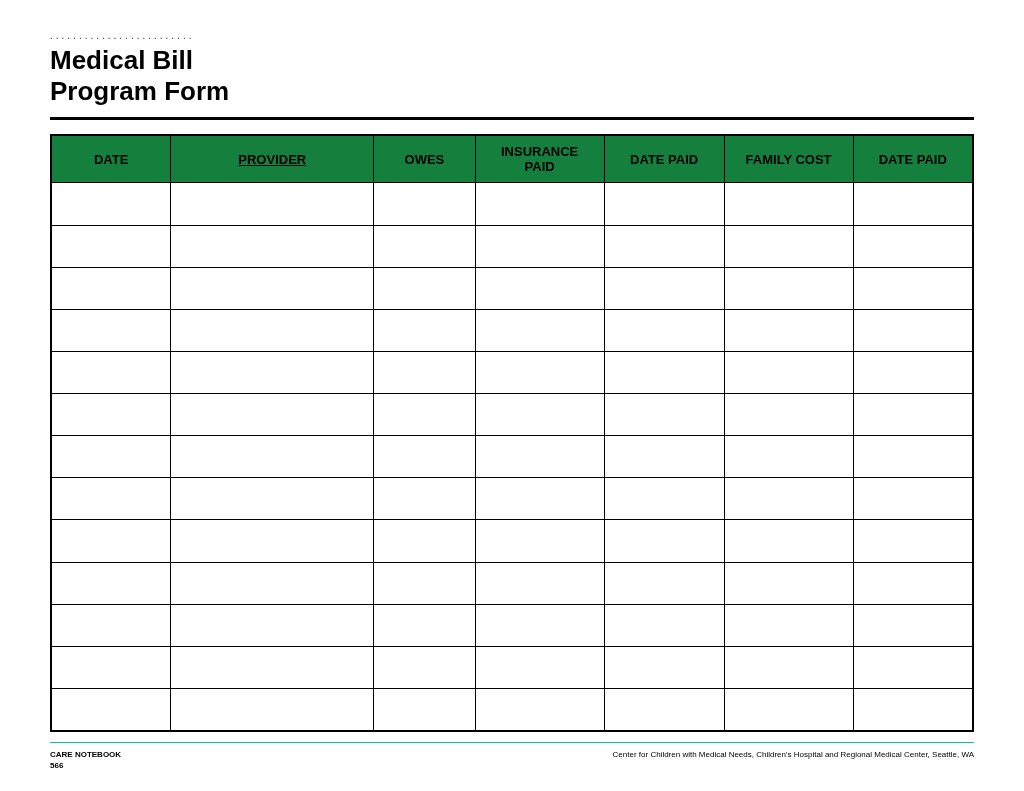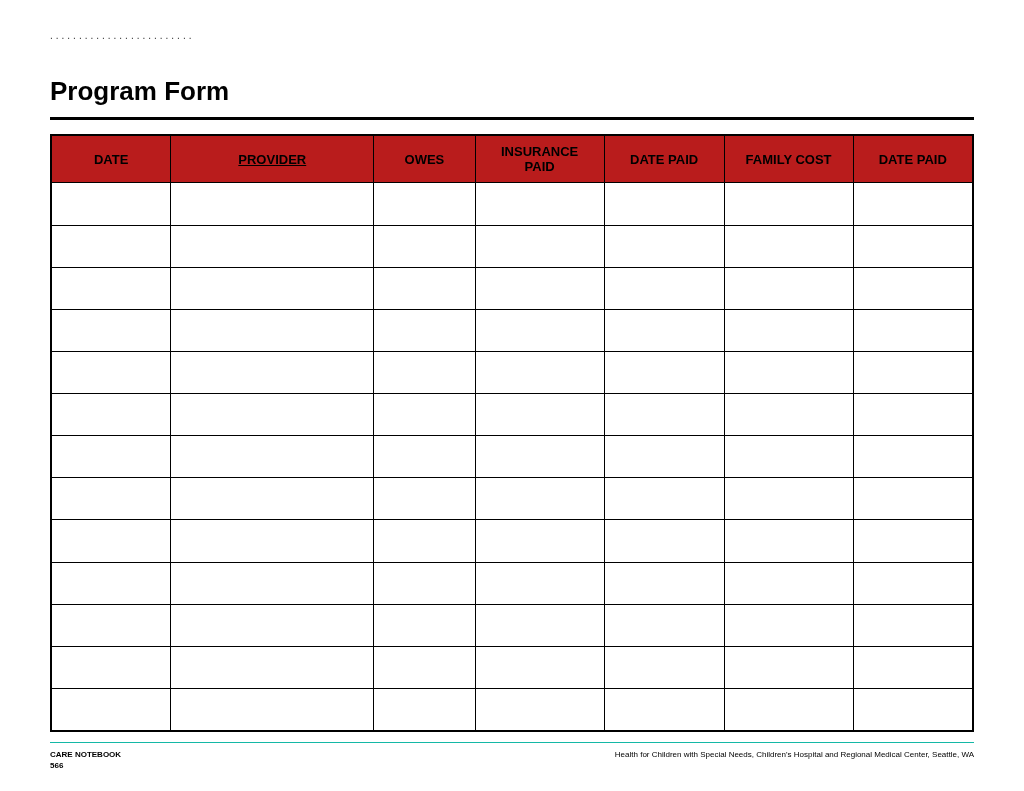--- a/index.html
+++ b/index.html
@@ -54,21 +54,21 @@
       border: 2px solid #000;
       flex: 1;
     }
 
     .tracking-table th {
       border: 1px solid #000;
       text-align: center;
       font-weight: bold;
       font-size: 13px;
       padding: 8px 4px;
-      background: #b91c1c;
+      background: #15803d;
       vertical-align: middle;
       font-family: Arial, Helvetica, sans-serif;
     }
 
     .tracking-table td {
       border: 1px solid #000;
       height: 38px;
       background: #fff;
     }
 
@@ -105,21 +105,21 @@
       text-align: right;
       max-width: 500px;
     }
   </style>
 </head>
 <body>
 
 <div class="page-container">
   <div class="dots-row">.........................</div>
   <div class="page-title">
-    <br>
+    <span>Medical Bill</span><br>
     <span>Program Form</span>
   </div>
   <hr class="thick-rule">
 
   <table class="tracking-table">
     <thead>
       <tr>
         <th class="col-date">DATE</th>
         <th class="col-provider">PROVIDER</th>
         <th class="col-cost">OWES</th>
@@ -249,16 +249,16 @@
         </tr>
       </tbody>
   </table>
 
   <div class="footer">
     <div class="footer-left">
       <div>CARE NOTEBOOK</div>
       <div>566</div>
     </div>
     <div class="footer-right">
-      <div>Health for Children with Special Needs, Children's Hospital and Regional Medical Center, Seattle, WA</div>
+      <div>Center for Children with Medical Needs, Children's Hospital and Regional Medical Center, Seattle, WA</div>
     </div>
   </div>
 </div>
 
 </body></html>

